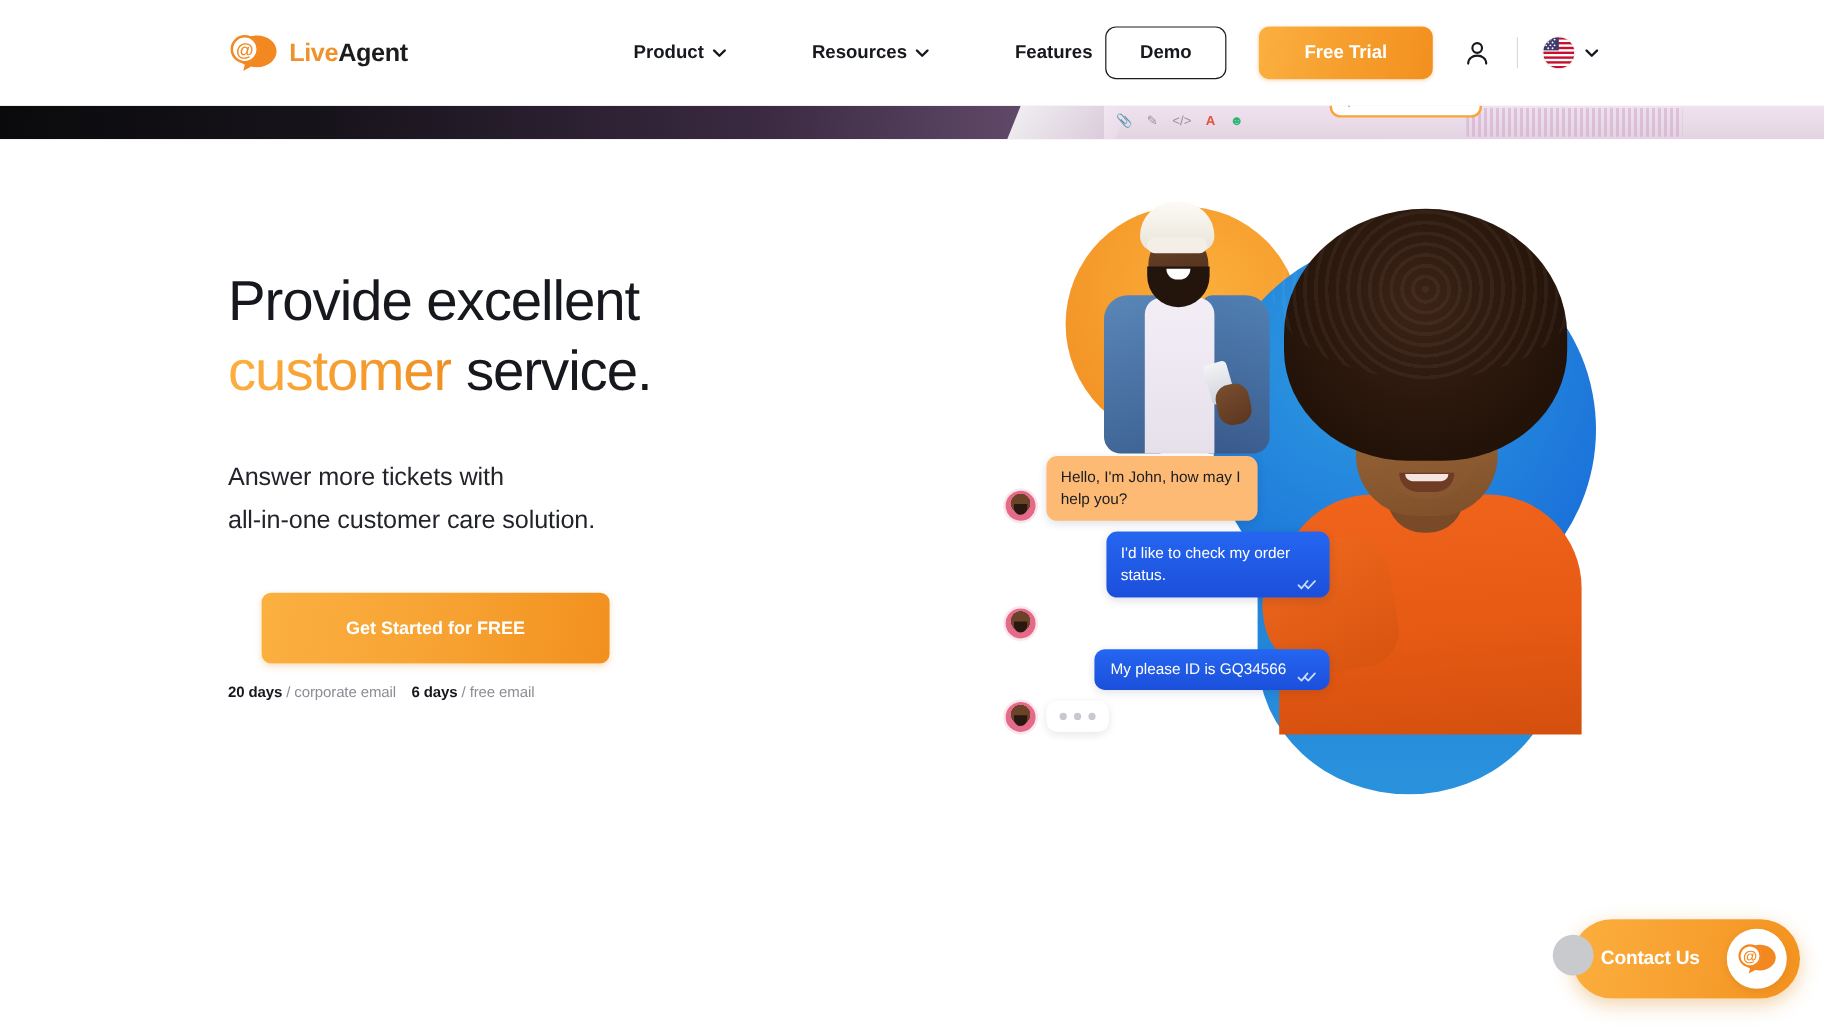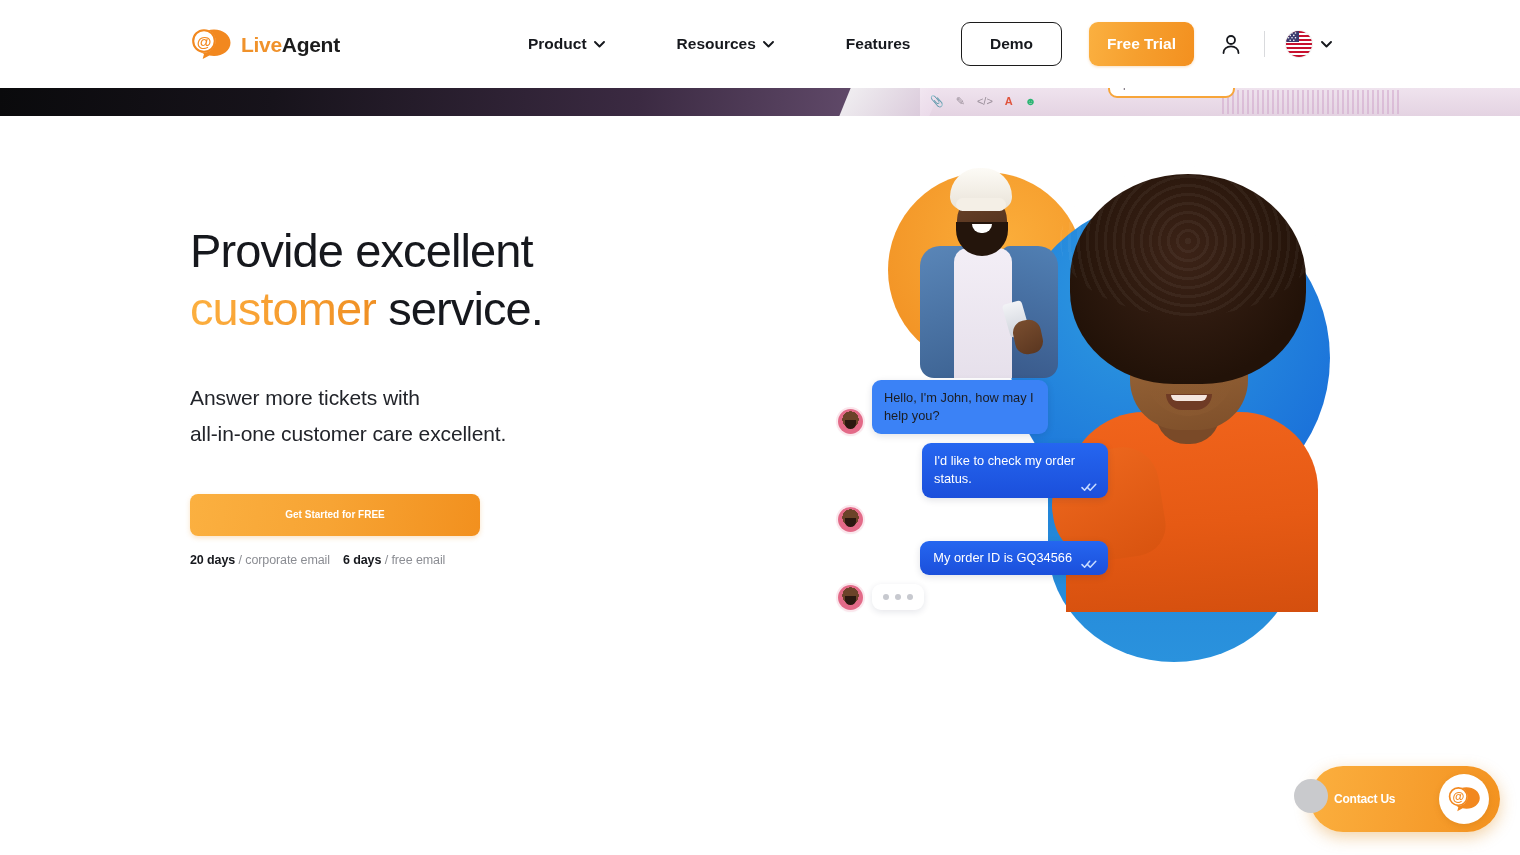--- a/index.html
+++ b/index.html
@@ -43,21 +43,21 @@
     border: 1.6px solid #1c1c1c; border-radius: 9px;
     background: #fff; color: #16181d;
     font-size: 15.5px; font-weight: 700;
     padding: 12px 28px; cursor: pointer;
     font-family: inherit; line-height: 1.1;
   }
   .btn-trial {
     border: none; border-radius: 9px;
     background: linear-gradient(100deg, #fbb040 0%, #f6a02f 45%, #f3901f 100%);
     color: #ffffff; font-size: 15.5px; font-weight: 700;
-    padding: 13px 18px; cursor: pointer; margin-left: 27px;
+    padding: 13px 38px; cursor: pointer; margin-left: 27px;
     font-family: inherit; line-height: 1.1;
     box-shadow: 0 1px 3px rgba(230,140,30,.28);
   }
   .user-ic { margin-left: 26px; width: 22px; height: 22px; cursor:pointer; display:block; }
   .hdr-div { margin-left: 22px; width: 1px; height: 26px; background: #d9dadd; }
   .flag-wrap { margin-left: 21px; display:flex; align-items:center; gap: 9px; cursor: pointer; }
   .flag {
     width: 26px; height: 26px; border-radius: 50%;
     overflow: hidden; position: relative; flex: none;
     box-shadow: 0 0 0 1px rgba(0,0,0,.06);
@@ -106,26 +106,27 @@
     background: linear-gradient(95deg, #fcb040 0%, #f8a133 40%, #ef8f23 100%);
     -webkit-background-clip: text; background-clip: text;
     -webkit-text-fill-color: transparent; color: #f59e2e;
   }
   .sub {
     margin-top: 42px; font-size: 21px; color: #22242a;
     line-height: 1.72; font-weight: 400; letter-spacing: -0.1px;
   }
   .cta {
     display: inline-flex; align-items:center; justify-content:center;
-    margin-top: 42px; width: 290px; height: 42px;
+    margin-top: 42px; width: 290px; height: 59px;
     border: none; border-radius: 8px; cursor: pointer;
     background: linear-gradient(100deg, #fbb040 0%, #f7a434 48%, #f2901e 100%);
-    color: #fff; font-size: 10px; font-weight: 700;
+    color: #fff; font-size: 15px; font-weight: 700;
     font-family: inherit;
     box-shadow: 0 2px 5px rgba(236,149,35,.25);
+    margin-left: 28px;
   }
   .trial-note { margin-top: 17px; font-size: 12.5px; color: #8b8d93; letter-spacing:-0.1px; }
   .trial-note b { color: #16181d; font-weight: 700; }
   .trial-note .gap { display:inline-block; width: 13px; }
 
   
   .hero-img { position: absolute; left: 820px; top: 140px; width: 560px; height: 560px; }
   .circ-orange {
     position: absolute; left: 68px; top: 32px; width: 196px; height: 196px;
     border-radius: 50%;
@@ -195,21 +196,21 @@
     box-shadow: 0 0 0 2px #fbe6ec, 0 1px 3px rgba(0,0,0,.12);
     position: relative; overflow:hidden;
   }
   .av:after{content:"";position:absolute;left:7px;top:11px;width:11px;height:9px;border-radius:0 0 7px 7px;background:#2a1810;}
   .bub {
     border-radius: 9px; padding: 9px 12px;
     font-size: 12.8px; line-height: 1.42;
     max-width: 176px; position: relative;
     box-shadow: 0 2px 7px rgba(20,30,60,.13);
   }
-  .bub.in { background: #3b82f6; color: #1b1d22; }
+  .bub.in { background: #fdba74; color: #1b1d22; }
   .bub.out {
     background: linear-gradient(180deg,#2566f0,#1b4fdb); color: #fff;
     padding-right: 16px; max-width: 186px;
   }
   .ticks {
     position:absolute; right: 11px; bottom: 9px;
     width: 16px; height: 10px;
   }
   .bub.out.one-line { padding: 8px 36px 8px 13px; white-space: nowrap; max-width: none; }
   .typing {
@@ -226,21 +227,21 @@
   }
 
   
   .contact {
     position: absolute; left: 1310px; top: 766px;
     width: 190px; height: 66px; border-radius: 33px;
     background: linear-gradient(100deg, #fbaf3e 0%, #f7a030 52%, #f3921f 100%);
     box-shadow: 0 5px 16px rgba(222,140,30,.38);
     display: flex; align-items: center; cursor: pointer; z-index: 60;
   }
-  .contact-label { margin-left: 24px; color: #fff; font-size: 12px; font-weight: 700; letter-spacing:-0.2px; }
+  .contact-label { margin-left: 24px; color: #fff; font-size: 16px; font-weight: 700; letter-spacing:-0.2px; }
   .contact-bubble {
     position:absolute; right: 11px; top: 8px;
     width: 50px; height: 50px; border-radius: 50%;
     background: #fff; display:flex; align-items:center; justify-content:center;
     box-shadow: 0 2px 6px rgba(160,90,10,.18);
   }
   .contact-tab {
     position:absolute; left: -16px; top: 13px; width: 34px; height: 34px;
     border-radius: 50%; background: #c9cacd; z-index:-1;
   }
@@ -352,21 +353,21 @@
     <div class="strip-tip">prescribed answer.</div>
   </div>
 
   <div class="hero-left">
     <h1 class="h1">
       <span>Provide excellent</span><br>
       <span class="accent">customer</span><span> service.</span>
     </h1>
     <p class="sub">
       <span>Answer more tickets with</span><br>
-      <span>all-in-one customer care excellent.</span>
+      <span>all-in-one customer care solution.</span>
     </p>
     <button class="cta">Get Started for FREE</button>
     <div class="trial-note">
       <b>20 days</b><span> / corporate email</span><span class="gap"></span><b>6 days</b><span> / free email</span>
     </div>
   </div>
 
   <div class="hero-img">
     <div class="hero-clip">
       <div class="circ-orange"></div>
@@ -420,21 +421,21 @@
         </span>
       </div>
     </div>
 
     <div class="row">
       <span class="av"></span>
     </div>
 
     <div class="row right">
       <div class="bub out one-line">
-        <span>My order ID is GQ34566</span>
+        <span>My please ID is GQ34566</span>
         <span class="ticks">
           <svg viewBox="0 0 16 10" width="16" height="10">
               <path d="M1 5.6l2.6 2.6L8.6 2.2" fill="none" stroke="#c9dcff" stroke-width="1.5" stroke-linecap="round" stroke-linejoin="round"></path>
               <path d="M6.6 5.6l2.6 2.6L14.8 2.2" fill="none" stroke="#c9dcff" stroke-width="1.5" stroke-linecap="round" stroke-linejoin="round"></path>
             </svg>
         </span>
       </div>
     </div>
 
     <div class="row">

